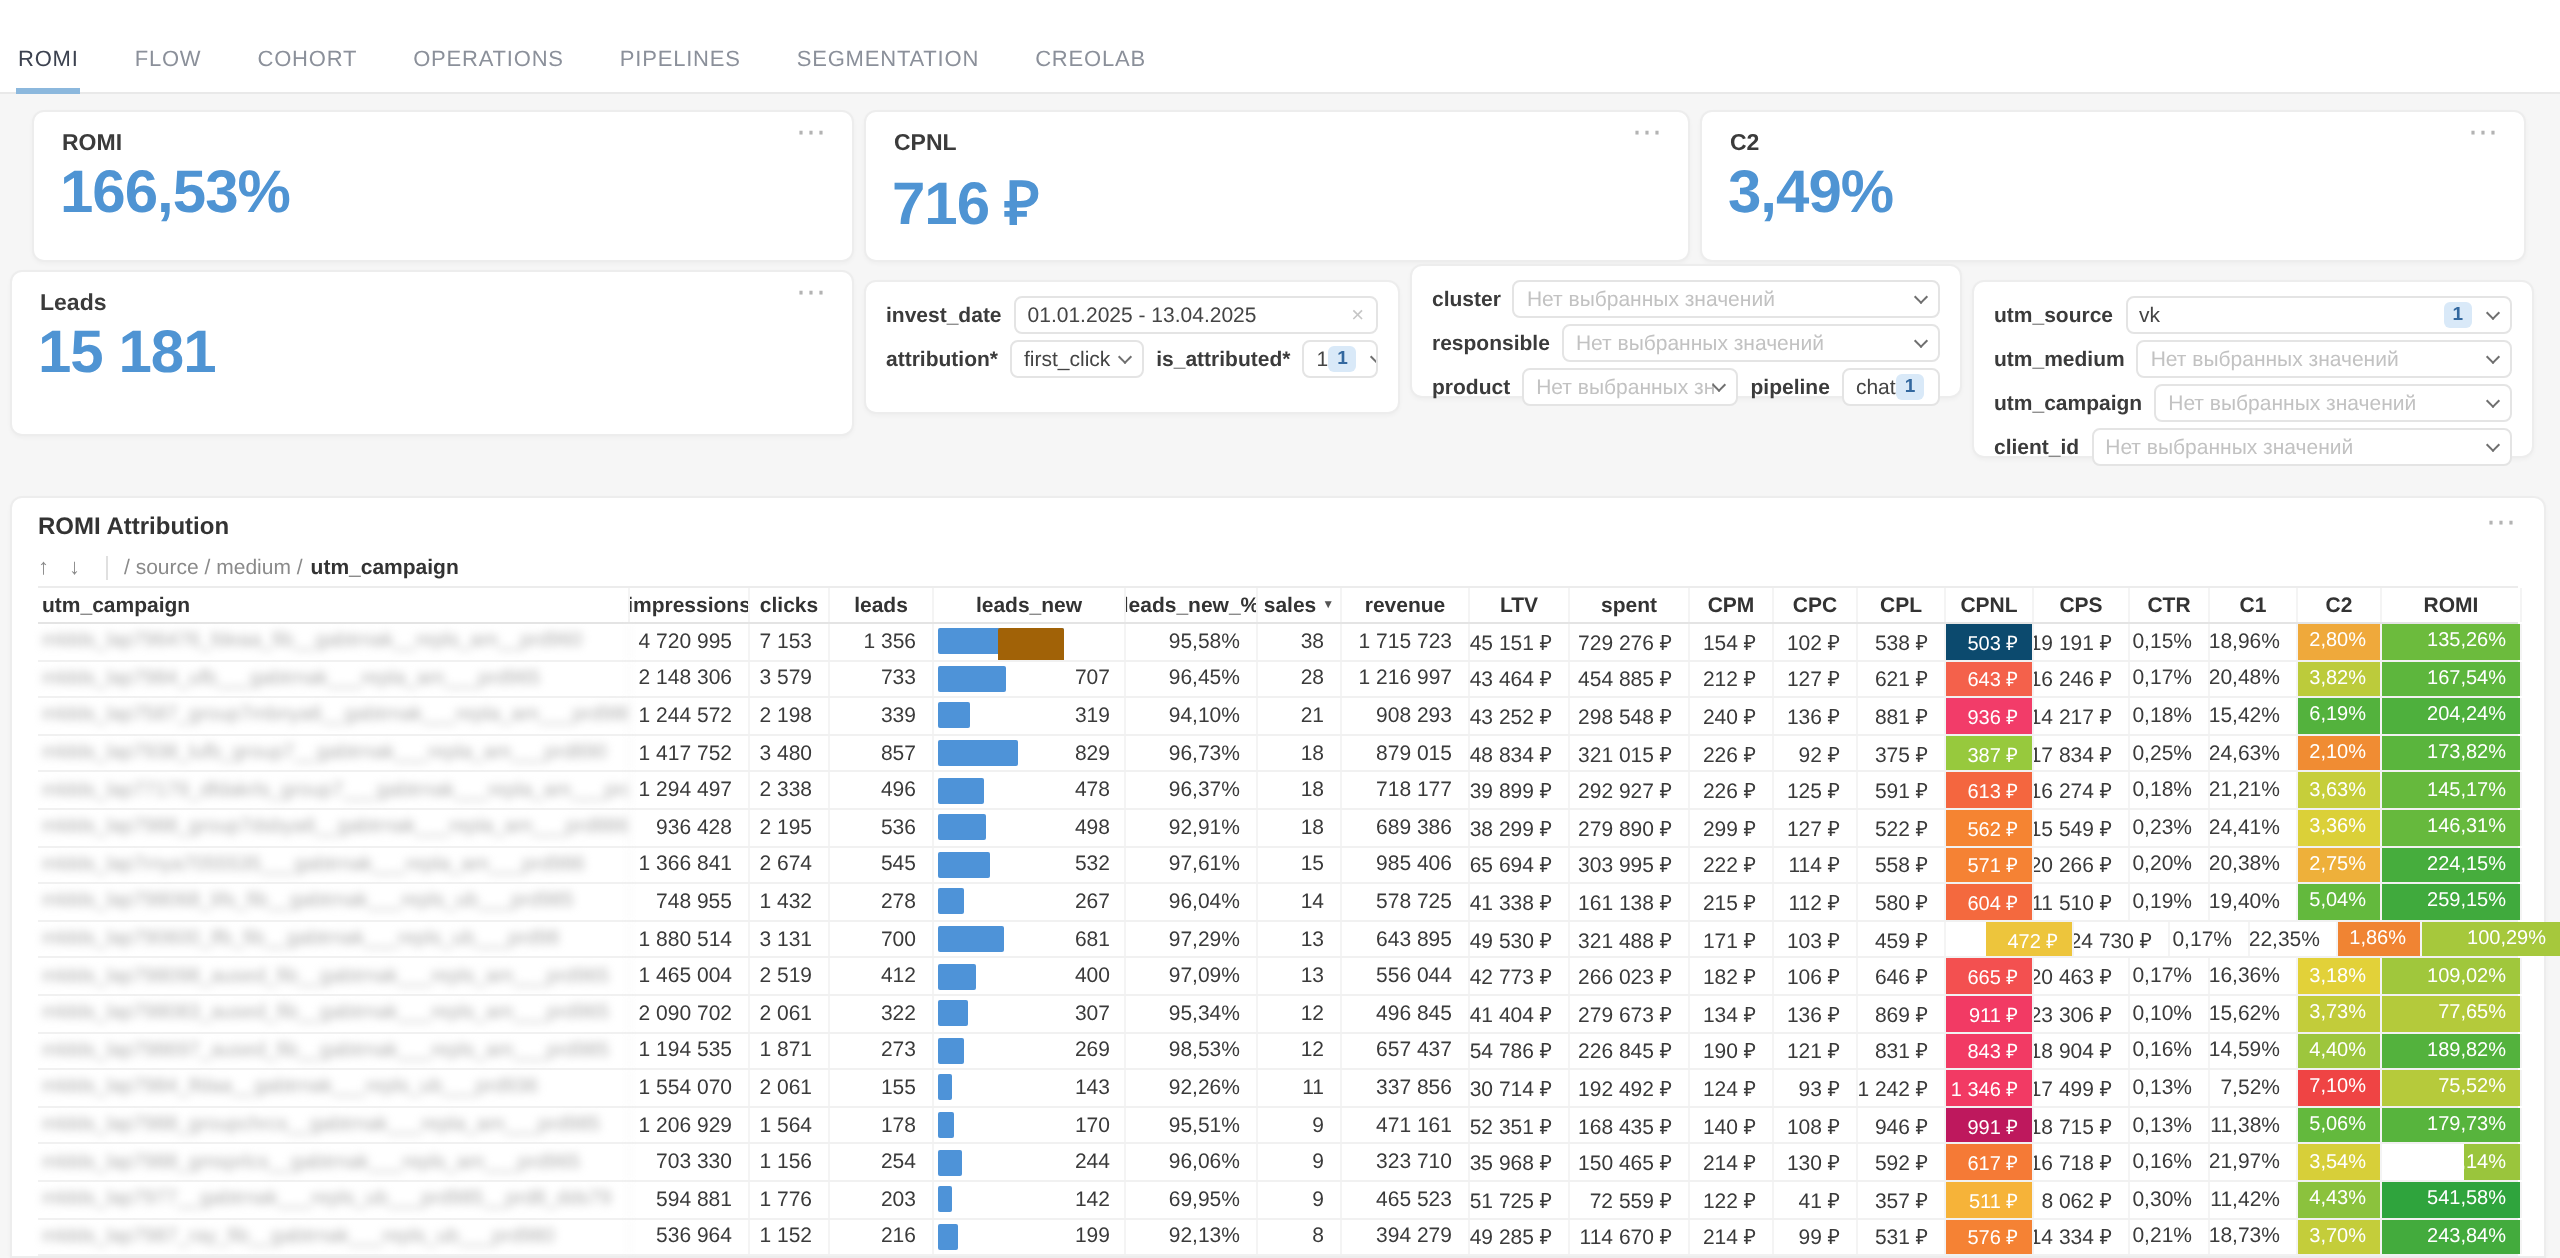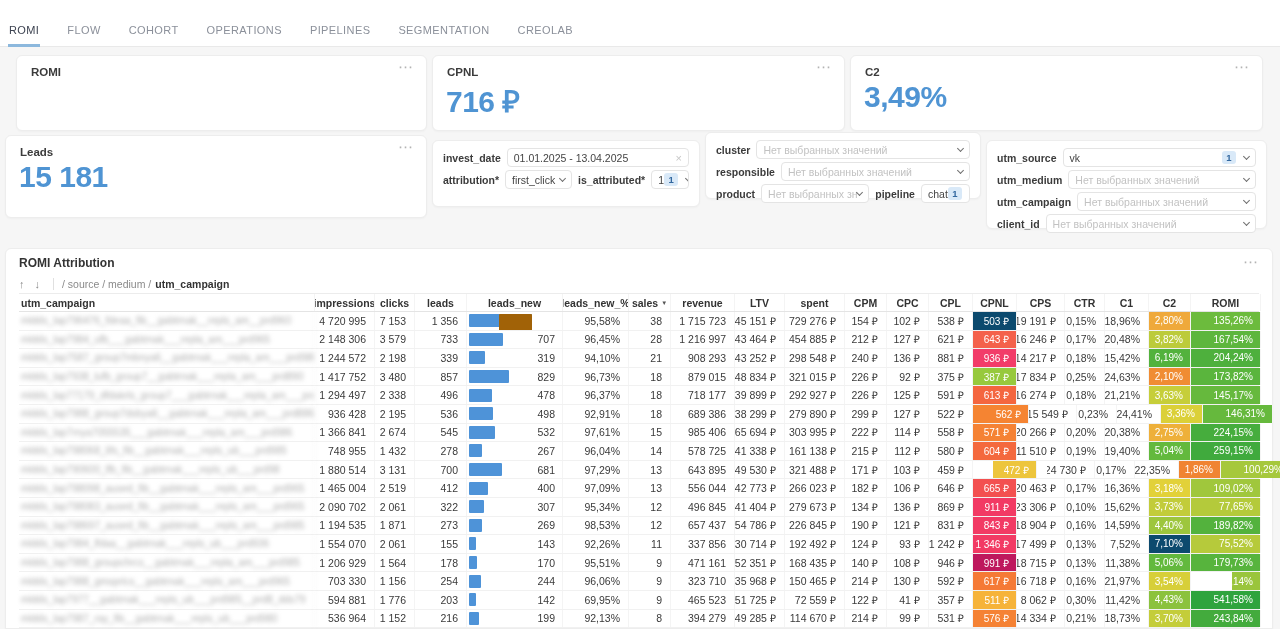--- a/index.html
+++ b/index.html
@@ -66,20 +66,21 @@
       <div class="tab">COHORT</div>
       <div class="tab">OPERATIONS</div>
       <div class="tab">PIPELINES</div>
       <div class="tab">SEGMENTATION</div>
       <div class="tab">CREOLAB</div>
     </div>
 </div>
 
 <div class="card" style="left:16px; top:55px; width:411px; height:76px;">
   <div class="kpi-label">ROMI</div>
+  <div class="kpi-value">166,53%</div>
   <div class="dots">⋯</div>
 </div>
 <div class="card" style="left:432px; top:55px; width:413px; height:76px;">
   <div class="kpi-label">CPNL</div>
   <div class="kpi-value">716 ₽</div>
   <div class="dots">⋯</div>
 </div>
 <div class="card" style="left:850px; top:55px; width:413px; height:76px;">
   <div class="kpi-label">C2</div>
   <div class="kpi-value">3,49%</div>
@@ -408,21 +409,21 @@
           <span class="after">498</span>
         </div>
         <div class="td num" style="width: 66px;">92,91%</div>
         <div class="td num" style="width: 42px;">18</div>
         <div class="td num" style="width: 64px;">689 386</div>
         <div class="td num" style="width: 50px;">38 299 ₽</div>
         <div class="td num" style="width: 60px;">279 890 ₽</div>
         <div class="td num" style="width: 42px;">299 ₽</div>
         <div class="td num" style="width: 42px;">127 ₽</div>
         <div class="td num" style="width: 44px;">522 ₽</div>
-        <div class="td colorcell" style="width: 56px;">
+        <div class="td colorcell" style="width: 44px;">
           <div class="fill" style="background: rgb(245, 132, 50);">562 ₽</div>
         </div>
         <div class="td num" style="width: 48px;">15 549 ₽</div>
         <div class="td num" style="width: 40px;">0,23%</div>
         <div class="td num" style="width: 44px;">24,41%</div>
         <div class="td colorcell" style="width: 42px;">
           <div class="fill" style="background: rgb(219, 208, 56);">3,36%</div>
         </div>
         <div class="td colorcell" style="width: 70px;">
           <div class="fill" style="background: rgb(102, 185, 61);">146,31%</div>
@@ -501,21 +502,21 @@
         <div class="td num" style="width: 42px;">13</div>
         <div class="td num" style="width: 64px;">643 895</div>
         <div class="td num" style="width: 50px;">49 530 ₽</div>
         <div class="td num" style="width: 60px;">321 488 ₽</div>
         <div class="td num" style="width: 42px;">171 ₽</div>
         <div class="td num" style="width: 42px;">103 ₽</div>
         <div class="td num" style="width: 44px;">459 ₽</div>
         <div class="td colorcell" style="width: 44px; margin-left: 20px;">
           <div class="fill" style="background: rgb(237, 197, 60);">472 ₽</div>
         </div>
-        <div class="td num" style="width: 48px; margin-left: 10px;">24 730 ₽</div>
+        <div class="td num" style="width: 48px;">24 730 ₽</div>
         <div class="td num" style="width: 40px;">0,17%</div>
         <div class="td num" style="width: 44px;">22,35%</div>
         <div class="td colorcell" style="width: 42px;">
           <div class="fill" style="background: rgb(240, 132, 51);">1,86%</div>
         </div>
         <div class="td colorcell" style="width: 70px;">
           <div class="fill" style="background: rgb(166, 200, 60);">100,29%</div>
         </div>
       </div>
       <div class="tr">
@@ -625,21 +626,21 @@
         <div class="td num" style="width: 42px;">124 ₽</div>
         <div class="td num" style="width: 42px;">93 ₽</div>
         <div class="td num" style="width: 44px;">1 242 ₽</div>
         <div class="td colorcell" style="width: 44px;">
           <div class="fill" style="background: rgb(242, 58, 100);">1 346 ₽</div>
         </div>
         <div class="td num" style="width: 48px;">17 499 ₽</div>
         <div class="td num" style="width: 40px;">0,13%</div>
         <div class="td num" style="width: 44px;">7,52%</div>
         <div class="td colorcell" style="width: 42px;">
-          <div class="fill" style="background: #0c4a6e;">7,10%</div>
+          <div class="fill" style="background: #ef4444;">7,10%</div>
         </div>
         <div class="td colorcell" style="width: 70px;">
           <div class="fill" style="background: rgb(182, 202, 59);">75,52%</div>
         </div>
       </div>
       <div class="tr">
         <div class="td campaign" style="width: 296px;">mldds_lap7988_groupchrcs__gabtrnak___repla_am___prd985</div>
         <div class="td num" style="width: 60px;">1 206 929</div>
         <div class="td num" style="width: 40px;">1 564</div>
         <div class="td num" style="width: 52px;">178</div>

